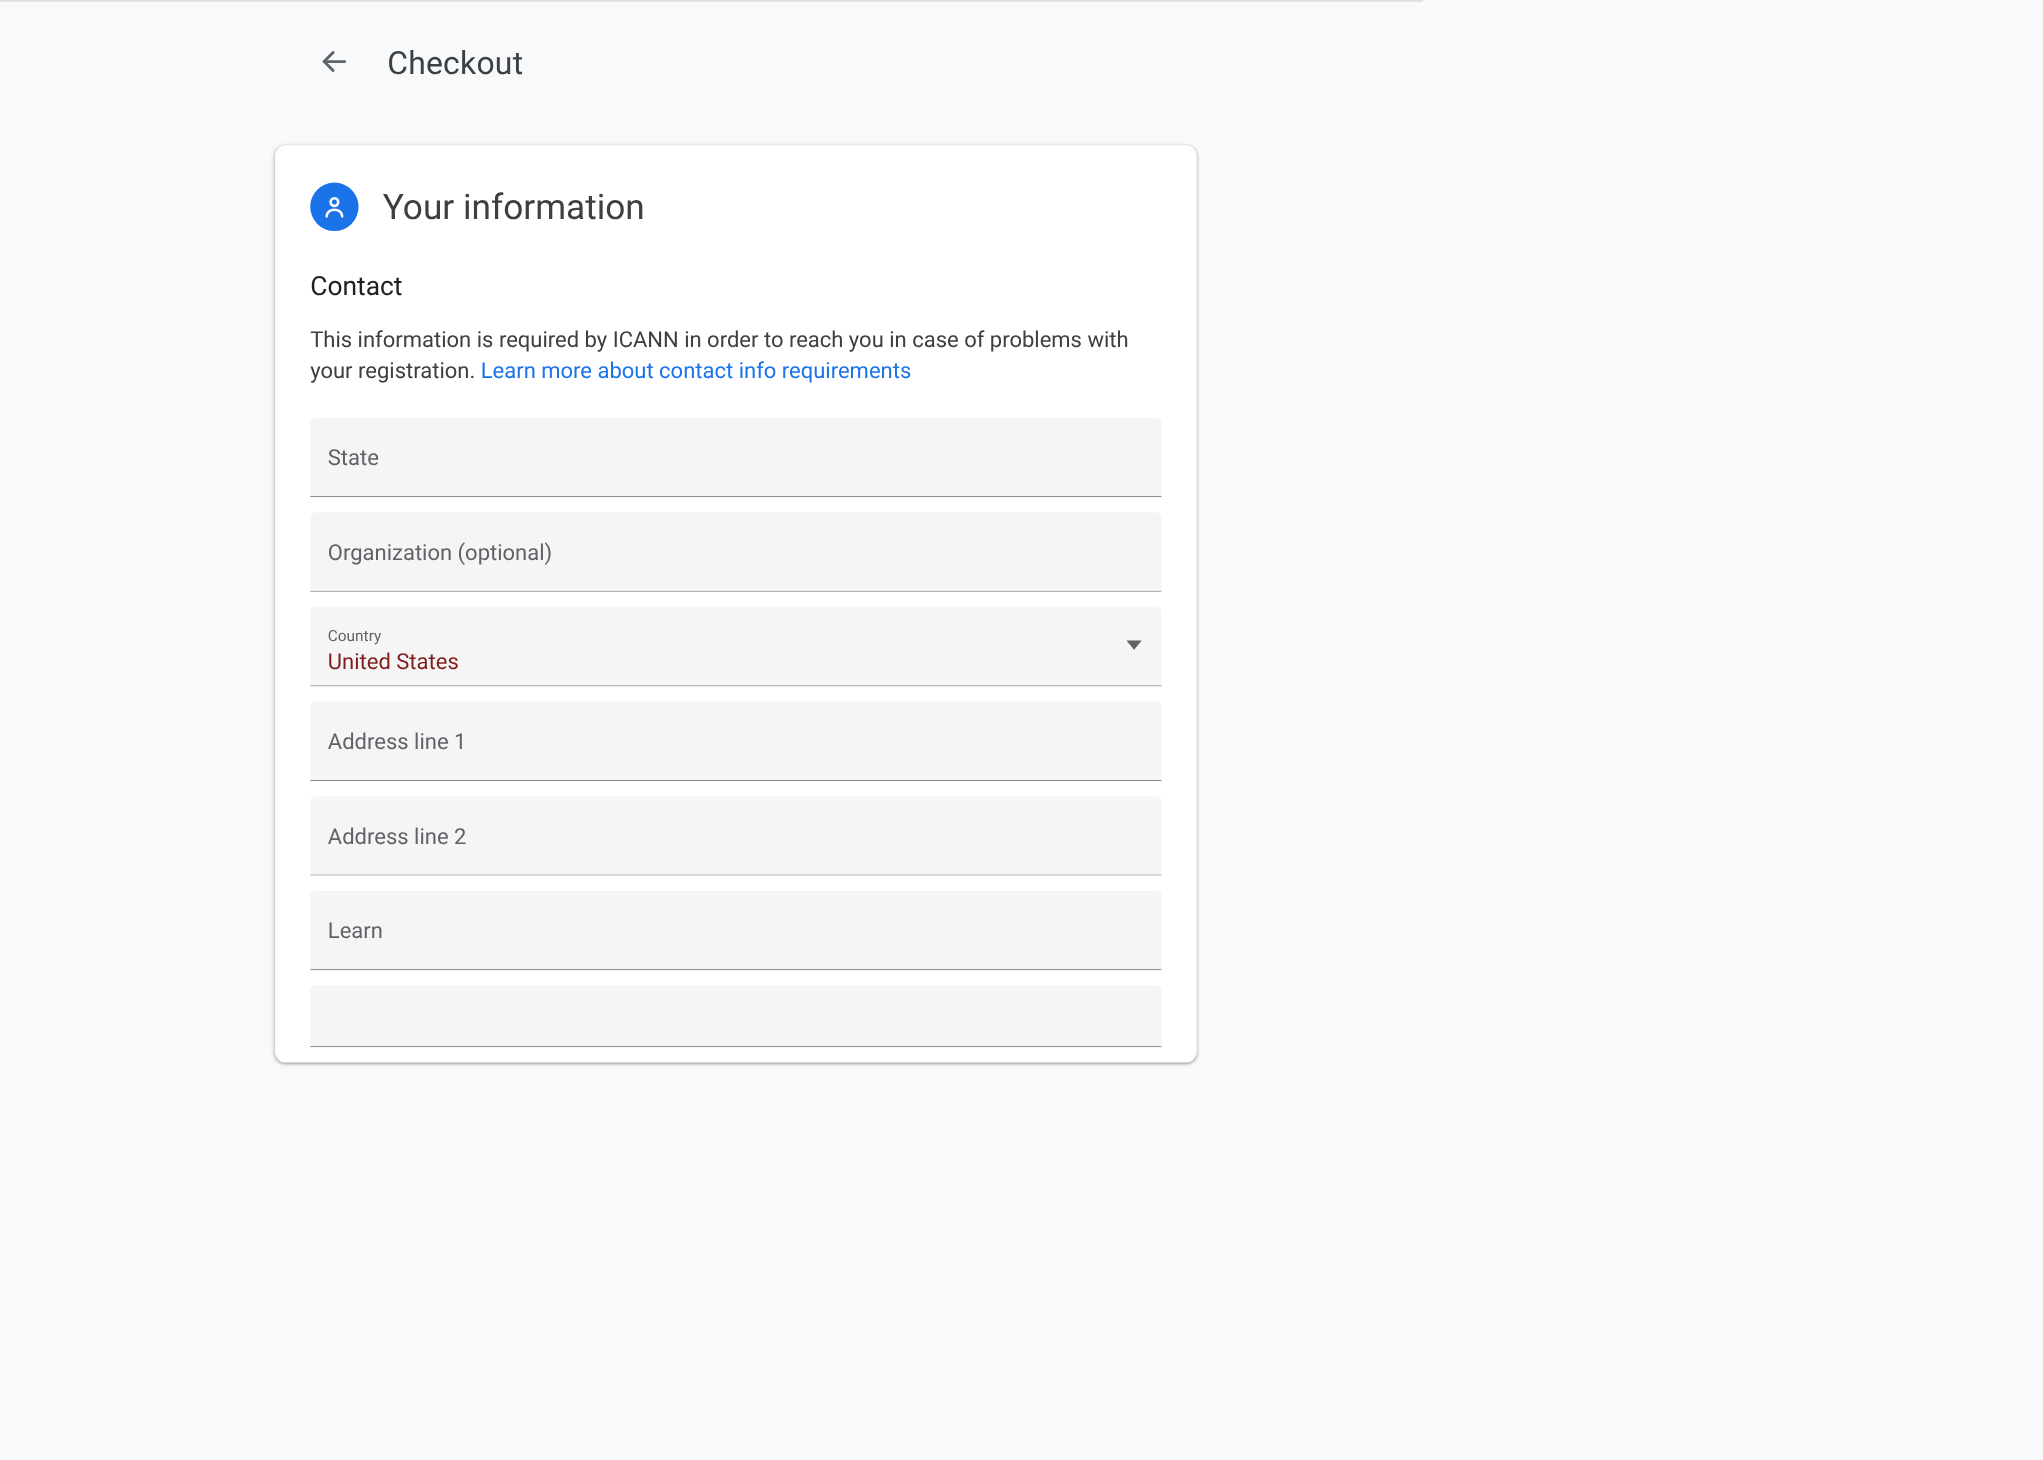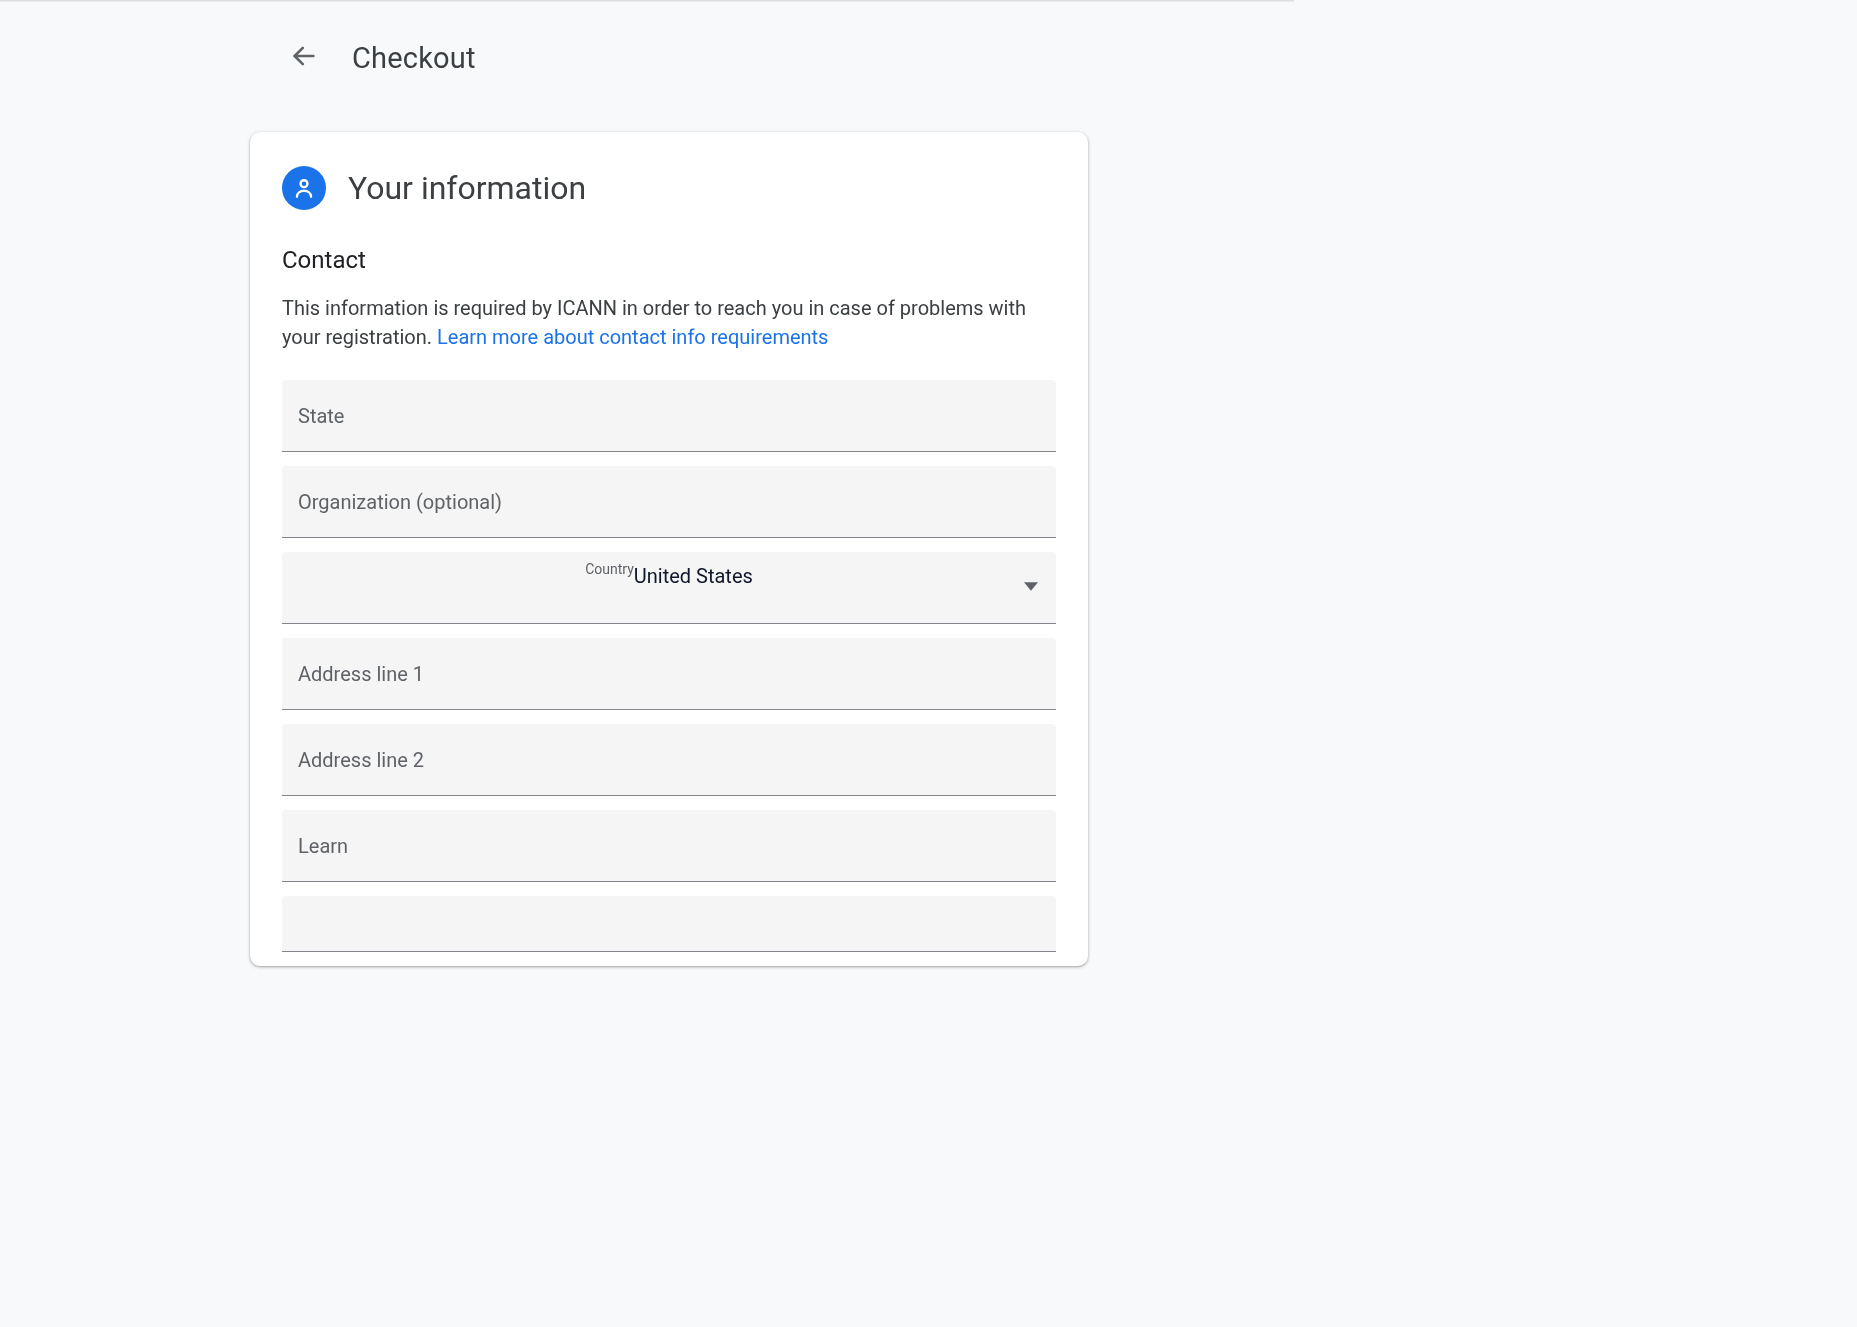--- a/index.html
+++ b/index.html
@@ -89,38 +89,39 @@
     border-bottom: 1px solid #80868b;
     border-radius: 4px 4px 0 0;
     height: 72px;
     display: flex;
     align-items: center;
     padding: 0 16px;
     margin-bottom: 14px;
     cursor: text;
   }
   .field.select {
+    flex-direction: column;
     align-items: stretch;
     justify-content: center;
     position: relative;
     cursor: pointer;
     padding-top: 10px;
   }
   .field .placeholder {
     font-size: 20px;
     color: #5f6368;
   }
   .field .float-label {
     font-size: 14px;
     color: #5f6368;
     line-height: 1.1;
   }
   .field .select-value {
     font-size: 20px;
-    color: #0f172a;
+    color: #7f1d1d;
     margin-top: 2px;
   }
   .field .caret {
     position: absolute;
     right: 18px;
     top: 50%;
     transform: translateY(-50%);
     color: #5f6368;
   }
   .row {

